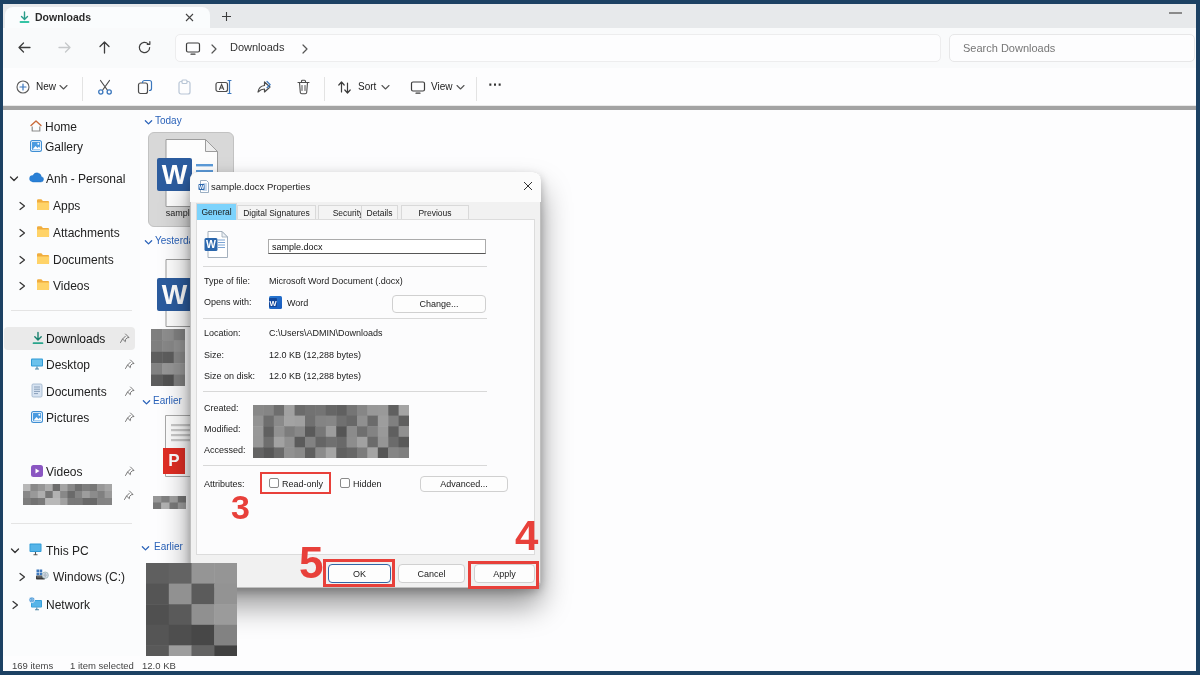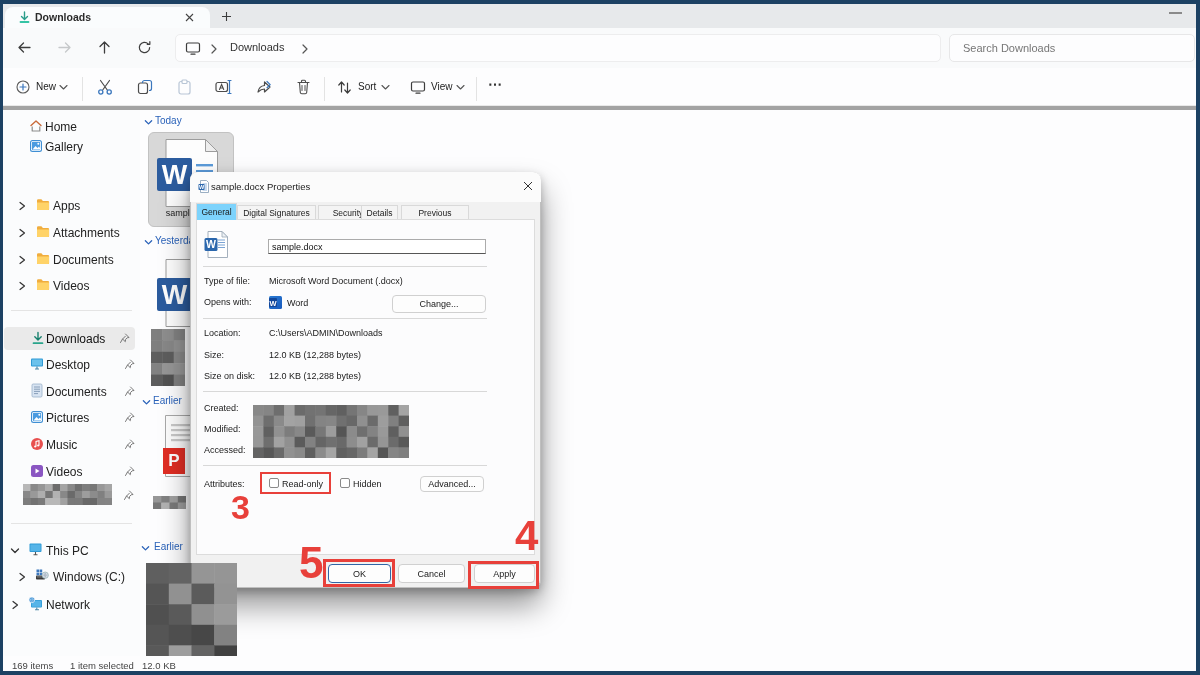--- a/index.html
+++ b/index.html
@@ -178,20 +178,30 @@
     <div class="srow" style="top:25px">
       <svg class="abs" style="left:26px;top:4px" width="14" height="14" viewBox="0 0 14 14">
           <rect x="1" y="1" width="12" height="12" rx="2.5" fill="#3f8fd4"></rect>
           <rect x="2" y="2" width="10" height="10" rx="1.8" fill="#fff"></rect>
           <rect x="2.8" y="2.8" width="8.4" height="8.4" rx="1.2" fill="#4a9be0"></rect>
           <path d="M3.5 10.5l3-3.5l2 2l1.5-1.5l2 3z" fill="#fff"></path>
           <circle cx="9.3" cy="4.8" r="1" fill="#fff"></circle>
         </svg>
       <div class="lbl" style="left:42px">Gallery</div>
     </div>
+    <div class="srow" style="top:57px">
+      <svg class="chev" style="left:6px;top:7px" width="10" height="10" viewBox="0 0 10 10">
+          <path d="M1.5 3l3.5 3.5L8.5 3" stroke="#333" stroke-width="1.3" fill="none" stroke-linecap="round" stroke-linejoin="round"></path>
+        </svg>
+      <svg class="abs" style="left:25px;top:5px" width="16" height="11" viewBox="0 0 16 11">
+          <path d="M4.5 10h8.3a2.7 2.7 0 0 0 .6-5.35A4.5 4.5 0 0 0 5 3.2A3.4 3.4 0 0 0 4.5 10z" fill="#2a80d6"></path>
+          <path d="M4.5 10h8.3a2.7 2.7 0 0 0 .6-5.35A4.5 4.5 0 0 0 5 3.2" fill="none" stroke="#1565b5" stroke-width="0.4"></path>
+        </svg>
+      <div class="lbl" style="left:43px">Anh - Personal</div>
+    </div>
     <div class="srow" style="top:84px">
       <svg class="chev" style="left:14px;top:7px" width="9" height="10" viewBox="0 0 9 10">
           <path d="M2.5 1.5L7 5L2.5 8.5" stroke="#333" stroke-width="1.2" fill="none" stroke-linecap="round" stroke-linejoin="round"></path>
         </svg>
       <svg class="abs" style="left:33px;top:4px" width="14" height="13" viewBox="0 0 14 13">
           <path d="M1 2.5a1.2 1.2 0 0 1 1.2-1.2h3.2l1.5 1.6h5a1.2 1.2 0 0 1 1.2 1.2v6.8a1.2 1.2 0 0 1-1.2 1.2H2.2A1.2 1.2 0 0 1 1 10.9z" fill="#f0ad3e"></path>
           <path d="M1 4.6h12v6.3a1.2 1.2 0 0 1-1.2 1.2H2.2A1.2 1.2 0 0 1 1 10.9z" fill="#ffd368"></path>
         </svg>
       <div class="lbl" style="left:50px">Apps</div>
     </div>
@@ -260,32 +270,20 @@
     </div>
     <div class="srow" style="top:296px">
       <svg class="abs" style="left:27px;top:4px" width="14" height="14" viewBox="0 0 14 14">
           <rect x="1" y="1" width="12" height="12" rx="2.5" fill="#3f8fd4"></rect>
           <rect x="2" y="2" width="10" height="10" rx="1.8" fill="#fff"></rect>
           <rect x="2.8" y="2.8" width="8.4" height="8.4" rx="1.2" fill="#4a9be0"></rect>
           <path d="M3.5 10.5l3-3.5l2 2l1.5-1.5l2 3z" fill="#fff"></path>
           <circle cx="9.3" cy="4.8" r="1" fill="#fff"></circle>
         </svg>
       <div class="lbl" style="left:43px">Pictures</div>
-      <svg class="pin" style="left:121px" viewBox="0 0 11 11">
-          <path d="M6.5 1l3.5 3.5l-1.8.3l-1.6 1.6l-.3 2.3L3.6 6L1.5 9.5M3.6 6l2.7-2.7" stroke="#777" stroke-width="1" fill="none" stroke-linecap="round" stroke-linejoin="round"></path>
-        </svg>
-    </div>
-    <div class="srow" style="top:323px">
-      <svg class="abs" style="left:27px;top:4px" width="14" height="14" viewBox="0 0 14 14">
-          <circle cx="7" cy="7" r="6" fill="#e8504f"></circle>
-          <path d="M6 9.5V4.5l3-0.8v4.8" stroke="#fff" stroke-width="1.1" fill="none"></path>
-          <circle cx="5.2" cy="9.5" r="1.1" fill="#fff"></circle>
-          <circle cx="8.2" cy="8.5" r="1.1" fill="#fff"></circle>
-        </svg>
-      <div class="lbl" style="left:43px">Music</div>
       <svg class="pin" style="left:121px" viewBox="0 0 11 11">
           <path d="M6.5 1l3.5 3.5l-1.8.3l-1.6 1.6l-.3 2.3L3.6 6L1.5 9.5M3.6 6l2.7-2.7" stroke="#777" stroke-width="1" fill="none" stroke-linecap="round" stroke-linejoin="round"></path>
         </svg>
     </div>
     <div class="srow" style="top:350px">
       <svg class="abs" style="left:27px;top:4px" width="14" height="14" viewBox="0 0 14 14">
           <rect x="1" y="1" width="12" height="12" rx="2.5" fill="#8a56c2"></rect>
           <path d="M5.5 4.5l4 2.5l-4 2.5z" fill="#fff"></path>
         </svg>
       <div class="lbl" style="left:43px">Videos</div>
@@ -599,21 +597,21 @@
       <rect x="124.8" y="42.4" width="10.9" height="11.1" fill="rgb(85,85,85)"></rect>
       <rect x="135.2" y="42.4" width="10.9" height="11.1" fill="rgb(133,133,133)"></rect>
       <rect x="145.6" y="42.4" width="10.9" height="11.1" fill="rgb(127,127,127)"></rect>
     </svg>
   <div class="dsep" style="top:293px"></div>
   <div class="lab" style="left:14px;top:307px">Attributes:</div>
   <div class="cb" style="left:79px;top:306px"></div>
   <div class="lab" style="left:92px;top:307px">Read-only</div>
   <div class="cb" style="left:150px;top:306px"></div>
   <div class="lab" style="left:163px;top:307px">Hidden</div>
-  <div class="btn" style="left:230px;top:304px;width:64px;height:16px;line-height:15px">Advanced...</div>
+  <div class="btn" style="left:230px;top:304px;width:88px;height:16px;line-height:15px">Advanced...</div>
   <div class="btn" style="left:138px;top:392px;width:63px;height:19px;line-height:18px;border:1.5px solid #3265a5">OK</div>
   <div class="btn" style="left:208px;top:392px;width:67px;height:19px;line-height:18px">Cancel</div>
   <div class="btn" style="left:284px;top:392px;width:61px;height:19px;line-height:18px">Apply</div>
 </div>
 
 <svg style="position:absolute;left:146px;top:563px;z-index:50" width="91" height="103" viewBox="0 0 91 103">
     <rect x="0.0" y="0.0" width="23.2" height="21.1" fill="rgb(95,95,95)"></rect>
     <rect x="22.8" y="0.0" width="23.2" height="21.1" fill="rgb(99,99,99)"></rect>
     <rect x="45.5" y="0.0" width="23.2" height="21.1" fill="rgb(149,149,149)"></rect>
     <rect x="68.2" y="0.0" width="23.2" height="21.1" fill="rgb(149,149,149)"></rect>

